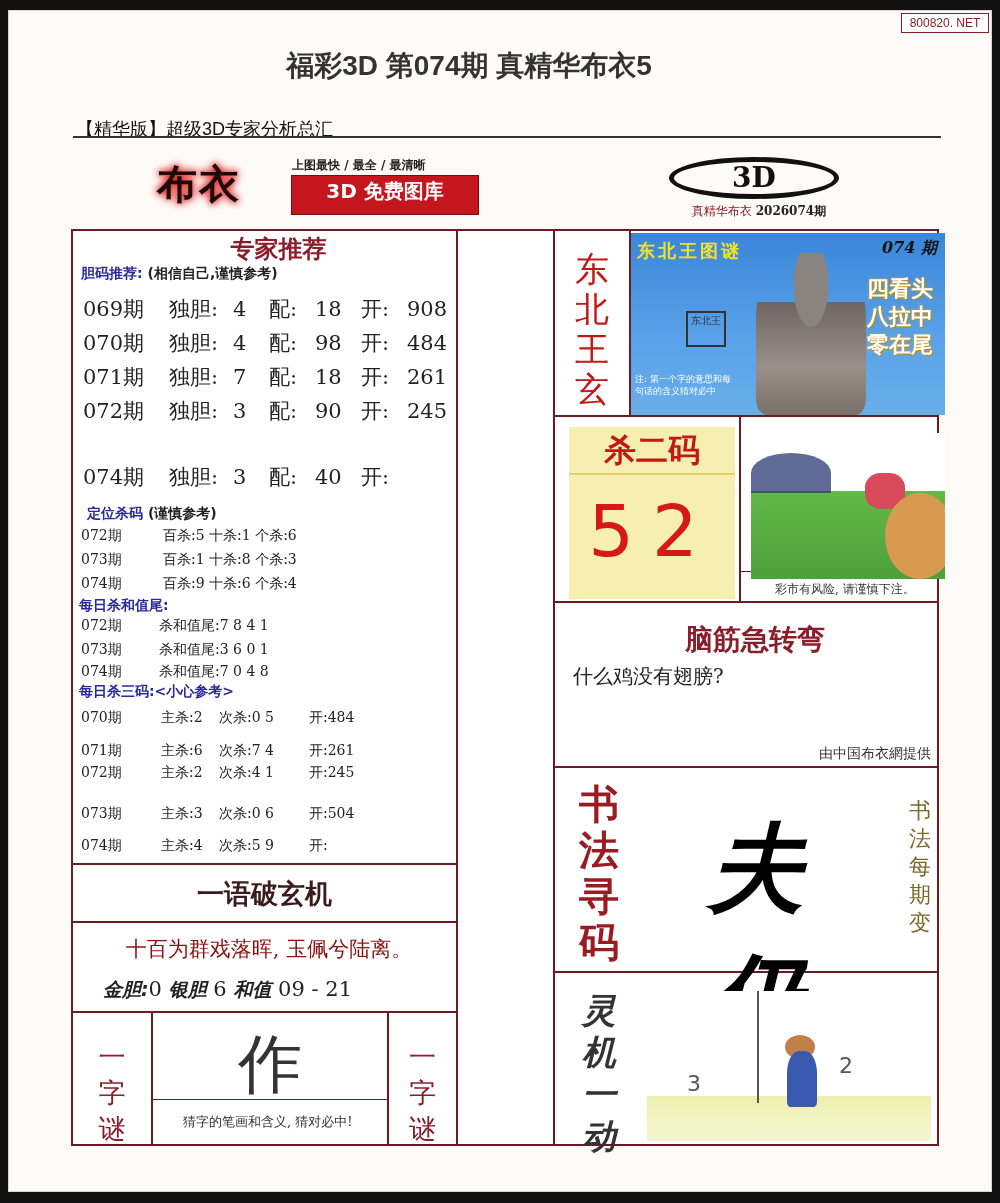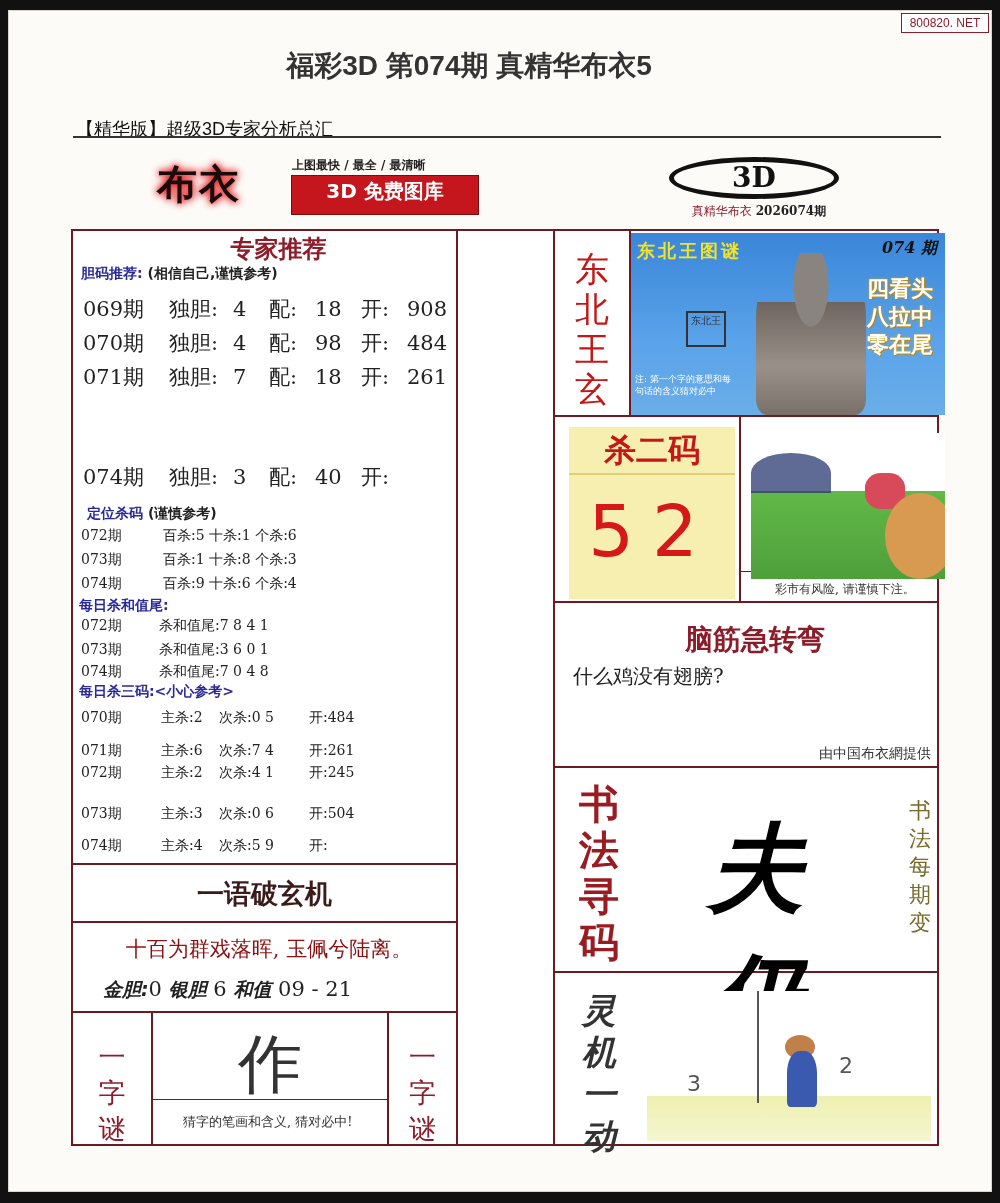--- a/index.html
+++ b/index.html
@@ -125,20 +125,23 @@
 
     <div class="row-big" style="top:64px;">
       <span style="width:86px">069期</span><span style="width:64px">独胆:</span><span style="width:36px">4</span><span style="width:46px">配:</span><span style="width:46px">18</span><span style="width:46px">开:</span><span>908</span>
     </div>
     <div class="row-big" style="top:98px;">
       <span style="width:86px">070期</span><span style="width:64px">独胆:</span><span style="width:36px">4</span><span style="width:46px">配:</span><span style="width:46px">98</span><span style="width:46px">开:</span><span>484</span>
     </div>
     <div class="row-big" style="top:132px;">
       <span style="width:86px">071期</span><span style="width:64px">独胆:</span><span style="width:36px">7</span><span style="width:46px">配:</span><span style="width:46px">18</span><span style="width:46px">开:</span><span>261</span>
     </div>
+    <div class="row-big" style="top:166px;">
+      <span style="width:86px">072期</span><span style="width:64px">独胆:</span><span style="width:36px">3</span><span style="width:46px">配:</span><span style="width:46px">90</span><span style="width:46px">开:</span><span>245</span>
+    </div>
     <div class="row-big" style="top:232px;">
       <span style="width:86px">074期</span><span style="width:64px">独胆:</span><span style="width:36px">3</span><span style="width:46px">配:</span><span style="width:46px">40</span><span style="width:46px">开:</span><span></span>
     </div>
 
     <div class="blue-h" style="left:14px;top:274px;">
       <b>定位杀码</b>
       <span>(谨慎参考)</span>
     </div>
     <div class="row-sm" style="top:296px;"><span style="width:82px">072期</span><span>百杀:5 十杀:1 个杀:6</span></div>
     <div class="row-sm" style="top:320px;"><span style="width:82px">073期</span><span>百杀:1 十杀:8 个杀:3</span></div>

